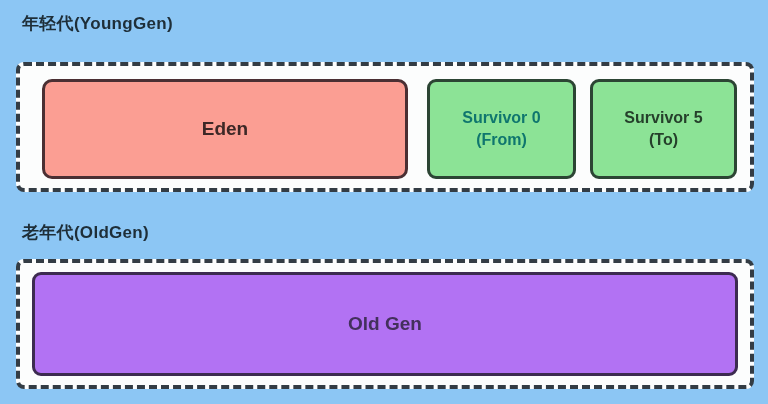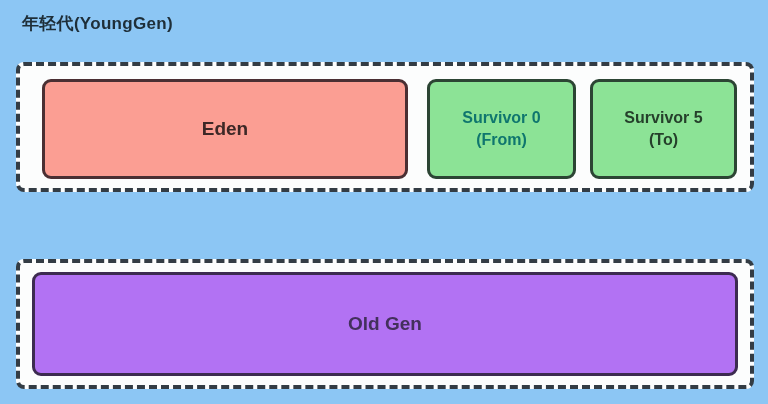--- a/index.html
+++ b/index.html
@@ -31,21 +31,21 @@
     box-sizing: border-box;
     border: 3px solid #333;
     border-radius: 9px;
     display: flex;
     flex-direction: column;
     align-items: center;
     justify-content: center;
     font-weight: bold;
     text-align: center;
   }
-  .region-eden     { left: 22px;  top: 13px; width: 366px; height: 100px; font-size: 19px; }
+  .region-eden     { left: 22px;  top: 13px; width: 366px; height: 100px; font-size: 19px; border-radius: 10px; }
   .region-survivor0{ left: 407px; top: 13px; width: 149px; height: 100px; font-size: 16px; line-height: 1.4; }
   .region-survivor1{ left: 570px; top: 13px; width: 147px; height: 100px; font-size: 16px; line-height: 1.4; }
   .region-oldgen   { left: 12px;  top: 9px;  width: 706px; height: 104px; font-size: 19px; }
   .region span { display: block; }
 </style>
 </head>
 <body>
 
 <div class="canvas" style="background-color: rgb(140, 198, 244);">
 
@@ -61,20 +61,21 @@
       <span>Survivor 0</span>
       <span>(From)</span>
     </div>
 
     <div class="region region-survivor1" style="background-color: rgb(140, 227, 150); border-color: rgb(44, 69, 52); color: rgb(37, 64, 43);">
       <span>Survivor 5</span>
       <span>(To)</span>
     </div>
   </div>
 
+  <div class="section-title title-old" style="color: rgb(30, 46, 56);">老年代(OldGen)</div>
 
   <div class="dashed-container container-old" style="background-color: rgb(252, 253, 253); border-color: rgb(51, 60, 68);">
 
     <div class="region region-oldgen" style="background-color: rgb(178, 114, 243); border-color: rgb(60, 43, 80); color: rgb(67, 48, 92);">
       <span>Old Gen</span>
     </div>
   </div>
 
 </div>
 

